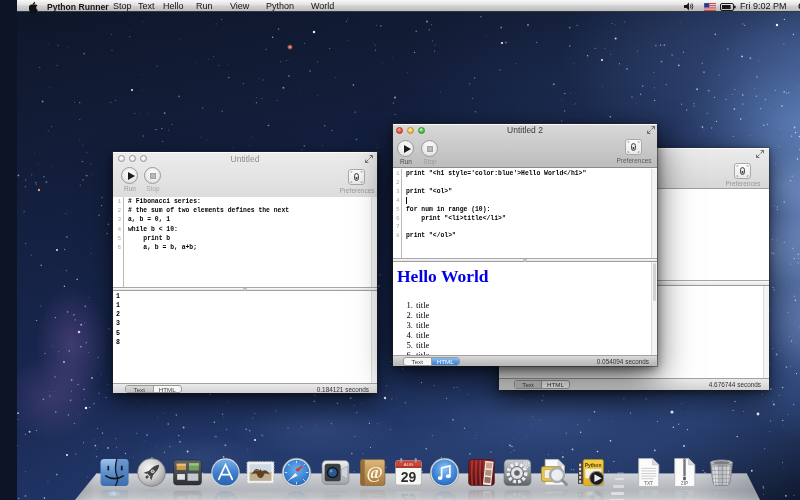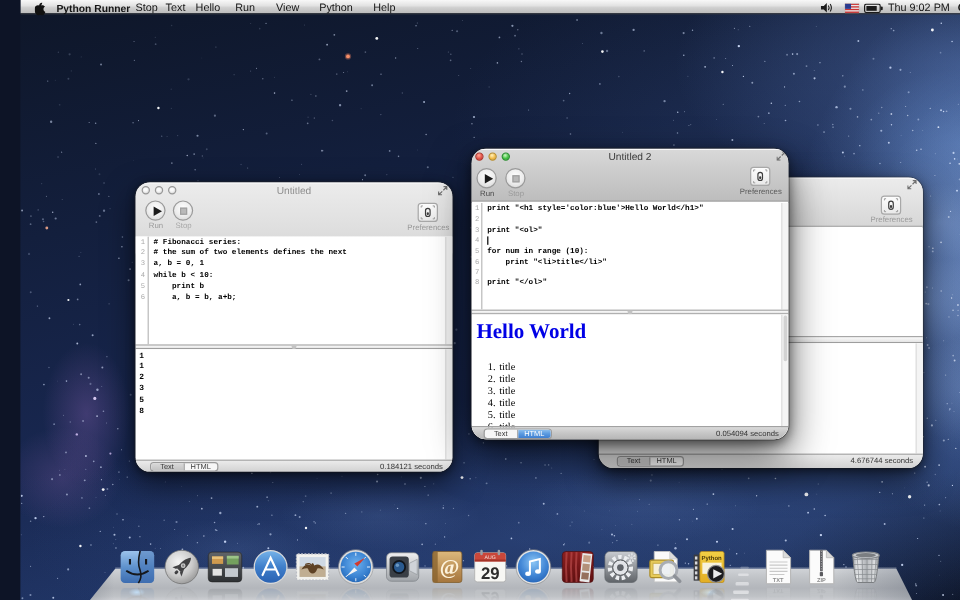--- a/index.html
+++ b/index.html
@@ -25,21 +25,21 @@
  radial-gradient(ellipse 500px 260px at 110px 575px, rgba(62,98,165,.28), rgba(62,98,165,0) 72%),
  radial-gradient(ellipse 390px 230px at 840px 530px, rgba(6,9,18,.95), rgba(6,9,18,0) 62%),
  linear-gradient(168deg,#0e1628 0%,#131f3d 30%,#182750 58%,#1b2d5a 80%,#1a2b52 100%)}
 #stars{position:absolute;left:0;top:0;width:800px;height:500px}
 
 #menubar{position:absolute;left:0;top:0;width:800px;height:12px;
 background:linear-gradient(#f8f8f8 0%,#e3e3e3 42%,#cfcfcf 58%,#bcbcbc 100%);
 border-bottom:1px solid #33373f;font-size:9px;color:#141414}
 #menubar span{position:absolute;top:1px;line-height:11px}
 
-.win{position:absolute;border-radius:12px;overflow:hidden;
+.win{position:absolute;border-radius:0;overflow:hidden;
 box-shadow:0 10px 26px rgba(0,0,0,.55),0 2px 7px rgba(0,0,0,.45),0 0 0 1px rgba(60,60,60,.35)}
 .hdr{position:absolute;left:0;top:0;right:0;border-bottom:1px solid #8b8b8b;box-shadow:inset 0 1px 0 rgba(255,255,255,.85)}
 .hdr.act{background:linear-gradient(#d9d9d9 0%,#cdcdcd 40%,#bdbdbd 100%)}
 .hdr.inact{background:linear-gradient(#ececec 0%,#e3e3e3 45%,#d7d7d7 100%);border-bottom:1px solid #9f9f9f}
 .ttl{position:absolute;left:0;right:0;top:1px;text-align:center;font-size:8.5px}
 .ttl.act{color:#3a3a3a}
 .ttl.inact{color:#8f8f8f}
 .tl{position:absolute;top:3px;width:7px;height:7px;border-radius:50%}
 .tl.gray{background:radial-gradient(circle at 45% 40%, #fafafa 30%, #e4e4e4 62%, #c0c0c0 100%);border:1px solid #979797}
 .tlr{background:radial-gradient(circle at 40% 30%, #ff9a8a 10%, #e4564a 55%, #c93a30 100%);border:1px solid #b0352c}
@@ -1140,40 +1140,40 @@
 <svg style="position:absolute;left:12px;top:1.5px" width="10" height="11" viewBox="0 0 10 11">
         <path fill="#111" d="M5.4,2.1c0.5-0.6,0.9-1.4,0.8-2.1C5.5,0,4.7,0.5,4.3,1C3.9,1.5,3.5,2.4,3.6,3C4.4,3.1,5,2.7,5.4,2.1z M7.2,5.8c0-1.5,1.2-2.2,1.3-2.3C7.8,2.6,6.8,2.4,6.4,2.4c-0.9-0.1-1.7,0.5-2.1,0.5c-0.4,0-1.1-0.5-1.8-0.5C1.6,2.5,0.7,3,0.2,3.9c-1,1.7-0.3,4.2,0.7,5.6C1.4,10.2,2,10.9,2.7,10.9c0.7,0,0.9-0.4,1.8-0.4c0.8,0,1,0.4,1.8,0.4c0.7,0,1.2-0.7,1.7-1.3c0.5-0.8,0.7-1.5,0.8-1.6C8.7,8,7.2,7.4,7.2,5.8z"></path>
       </svg>
 <span style="left:30px;font-weight:bold;font-size:8.6px;top:1.6px;">Python Runner</span>
 <span style="left:96px;">Stop</span>
 <span style="left:121px;">Text</span>
 <span style="left:146px;">Hello</span>
 <span style="left:179px;">Run</span>
 <span style="left:213px;">View</span>
 <span style="left:249px;">Python</span>
-<span style="left:294px;">Help</span>
+<span style="left:294px;">World</span>
 <svg style="position:absolute;left:667px;top:2px" width="11" height="9" viewBox="0 0 11 9">
         <polygon points="0,3 2.5,3 5,0.6 5,8.4 2.5,6 0,6" fill="#1a1a1a"></polygon>
         <path d="M6.3,2.6 Q7.6,4.5 6.3,6.4 M7.8,1.4 Q9.8,4.5 7.8,7.6" stroke="#1a1a1a" stroke-width="0.9" fill="none"></path>
       </svg>
 <svg style="position:absolute;left:687px;top:3px" width="12" height="8" viewBox="0 0 12 8">
         <rect width="12" height="8" fill="#e8e8e8"></rect>
         <rect y="0" width="12" height="1.1" fill="#c33"></rect>
         <rect y="2.2" width="12" height="1.1" fill="#c33"></rect>
         <rect y="4.4" width="12" height="1.1" fill="#c33"></rect>
         <rect y="6.6" width="12" height="1.4" fill="#c33"></rect>
         <rect width="5.2" height="4.4" fill="#2a3b8f"></rect>
         <rect width="12" height="8" fill="none" stroke="#999" stroke-width="0.5"></rect>
       </svg>
 <svg style="position:absolute;left:703px;top:3px" width="16" height="8" viewBox="0 0 16 8">
         <rect x="0.5" y="0.5" width="13" height="7" rx="1.5" fill="none" stroke="#1a1a1a" stroke-width="1"></rect>
         <rect x="2" y="2" width="8.6" height="4" fill="#1a1a1a"></rect>
         <rect x="14" y="2.4" width="1.6" height="3.2" rx="0.8" fill="#1a1a1a"></rect>
       </svg>
-<span style="left:723px;">Thu 9:02 PM</span>
+<span style="left:723px;">Fri 9:02 PM</span>
 <svg style="position:absolute;left:781px;top:2px" width="10" height="10" viewBox="0 0 10 10">
         <circle cx="4.2" cy="4.2" r="3.1" fill="none" stroke="#1a1a1a" stroke-width="1.3"></circle>
         <line x1="6.6" y1="6.6" x2="9" y2="9" stroke="#1a1a1a" stroke-width="1.5"></line>
       </svg>
 </div>
 <div class="win" style="left:482px;top:148px;width:270px;height:242px;background:#fff">
 <div class="hdr inact" style="height:41px">
 <div class="ttl inact">Untitled 3</div>
 <div class="tl gray" style="left:4px"></div>
         <div class="tl gray" style="left:15px"></div>

